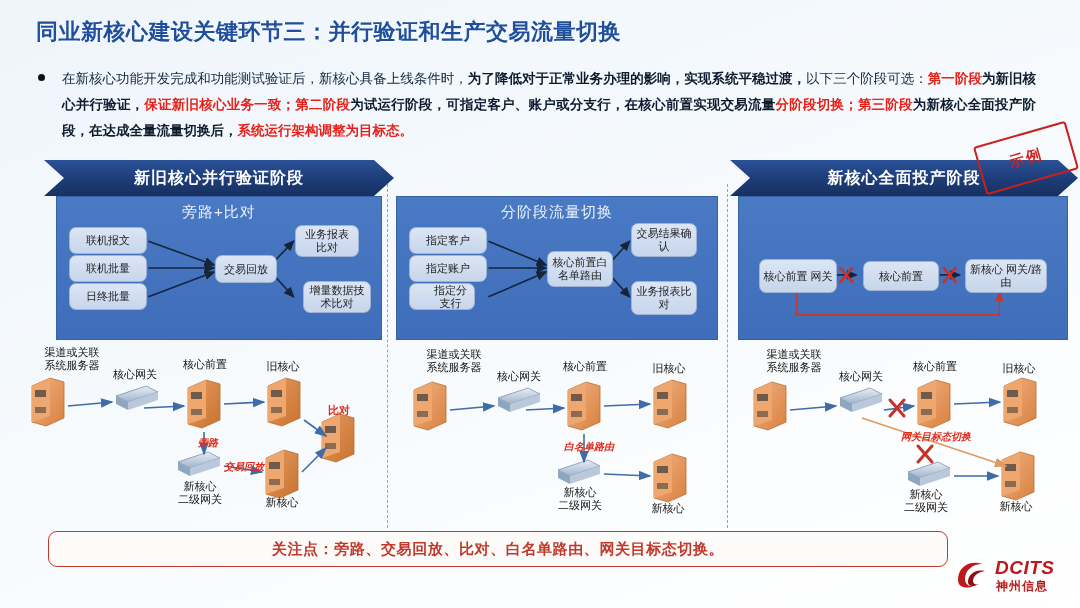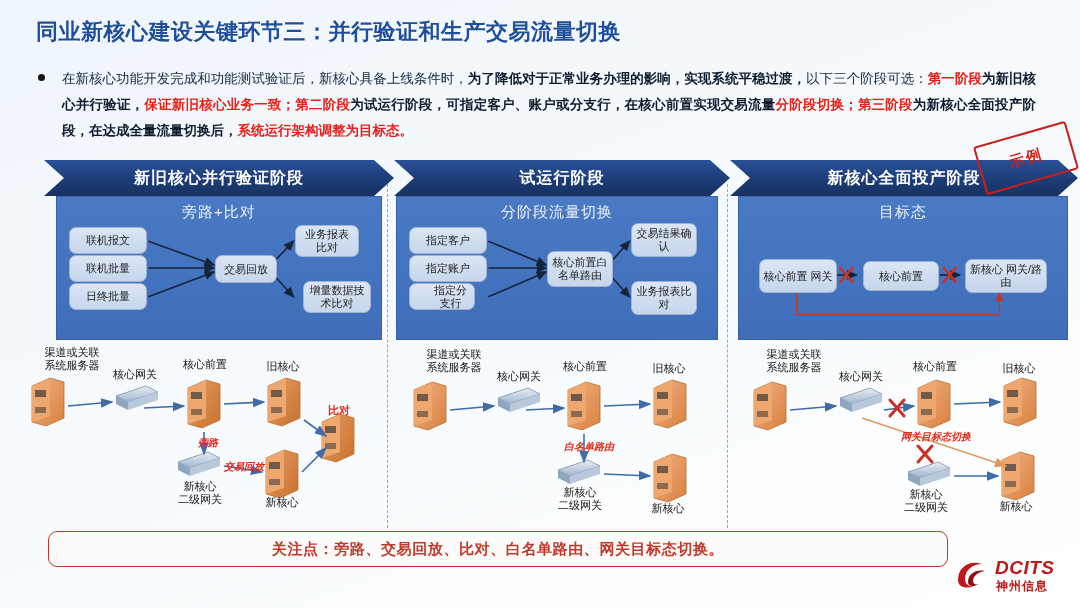--- a/index.html
+++ b/index.html
@@ -130,21 +130,20 @@
   <div class="title">同业新核心建设关键环节三：并行验证和生产交易流量切换</div>
 
   <div class="para-wrap">
     <span class="bullet"></span>
     <div class="para"><span class="n">在新核心功能开发完成和功能测试验证后，新核心具备上线条件时，</span><span class="b">为了降低对于正常业务办理的影响，实现系统平稳过渡，</span><span class="n">以下三个阶段可选：</span><span class="r">第一阶段</span><span class="b">为新旧核心并行验证，</span><span class="r">保证新旧核心业务一致；</span><span class="r">第二阶段</span><span class="b">为试运行阶段，可指定客户、账户或分支行，在核心前置实现交易流量</span><span class="r">分阶段切换；</span><span class="r">第三阶段</span><span class="b">为新核心全面投产阶段，在达成全量流量切换后，</span><span class="r">系统运行架构调整为目标态。</span></div>
   </div>
 
   <div class="stamp">示例</div>
 
   <div class="chev c1">新旧核心并行验证阶段</div>
-  <div class="chev c2">试运行阶段</div>
   <div class="chev c3">新核心全面投产阶段</div>
 
   <div class="divider d1"></div>
   <div class="divider d2"></div>
 
   <div class="panel p1">
     <div class="bluebox">
       <div class="bb-title">旁路+比对</div>
       <svg class="bb-svg" viewBox="0 0 326 142">
         <defs>
@@ -191,21 +190,20 @@
 名单路由</div>
       <div class="node" style="left:234px;top:26px;width:66px;height:34px;">交易结果确
 认</div>
       <div class="node" style="left:234px;top:84px;width:66px;height:34px;">业务报表比
 对</div>
     </div>
   </div>
 
   <div class="panel p3">
     <div class="bluebox">
-      <div class="bb-title">目标态</div>
       <svg class="bb-svg" viewBox="0 0 330 142">
         <defs>
           <marker id="ah3" markerWidth="7" markerHeight="7" refX="6" refY="3" orient="auto">
             <path d="M0,0 L7,3 L0,6 z" fill="#16243a"></path>
           </marker>
           <marker id="ah3r" markerWidth="7" markerHeight="7" refX="6" refY="3" orient="auto">
             <path d="M0,0 L7,3 L0,6 z" fill="#c0392b"></path>
           </marker>
         </defs>
         <path d="M98,78 L118,78" stroke="#16243a" stroke-width="1.6" fill="none" marker-end="url(#ah3)"></path>

